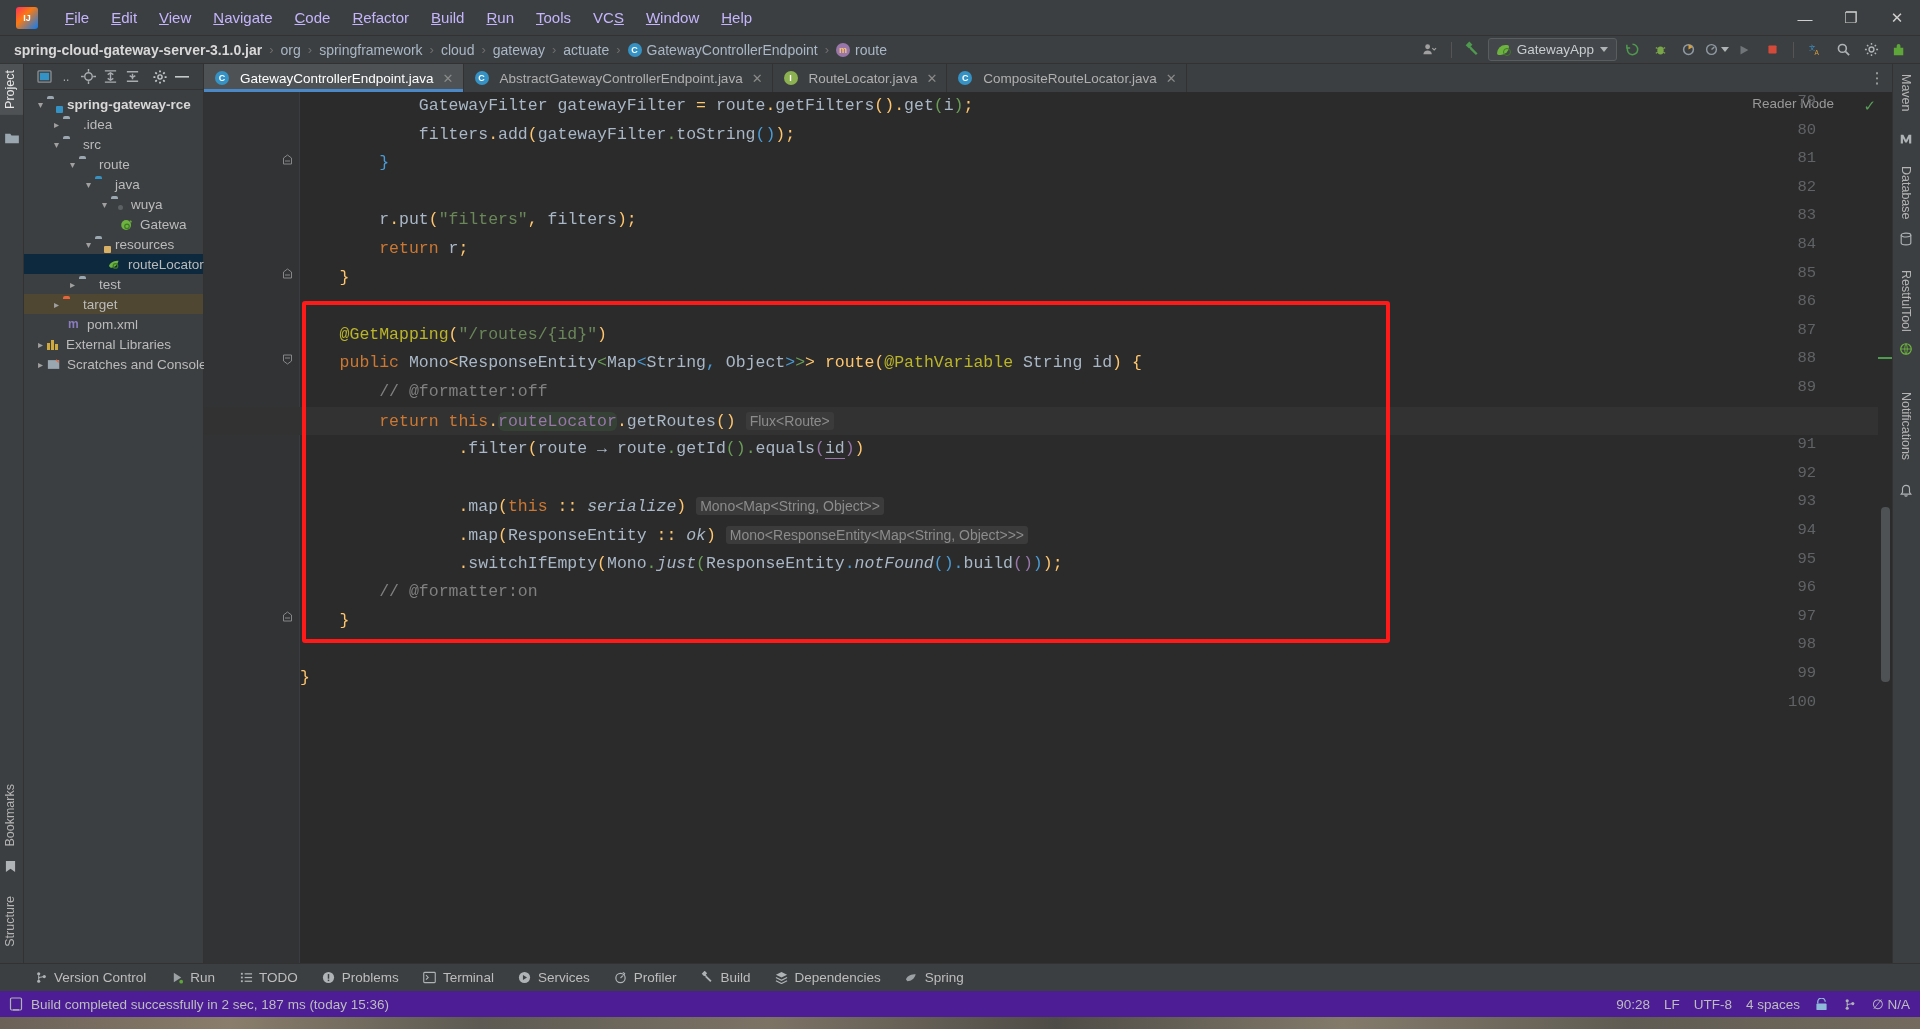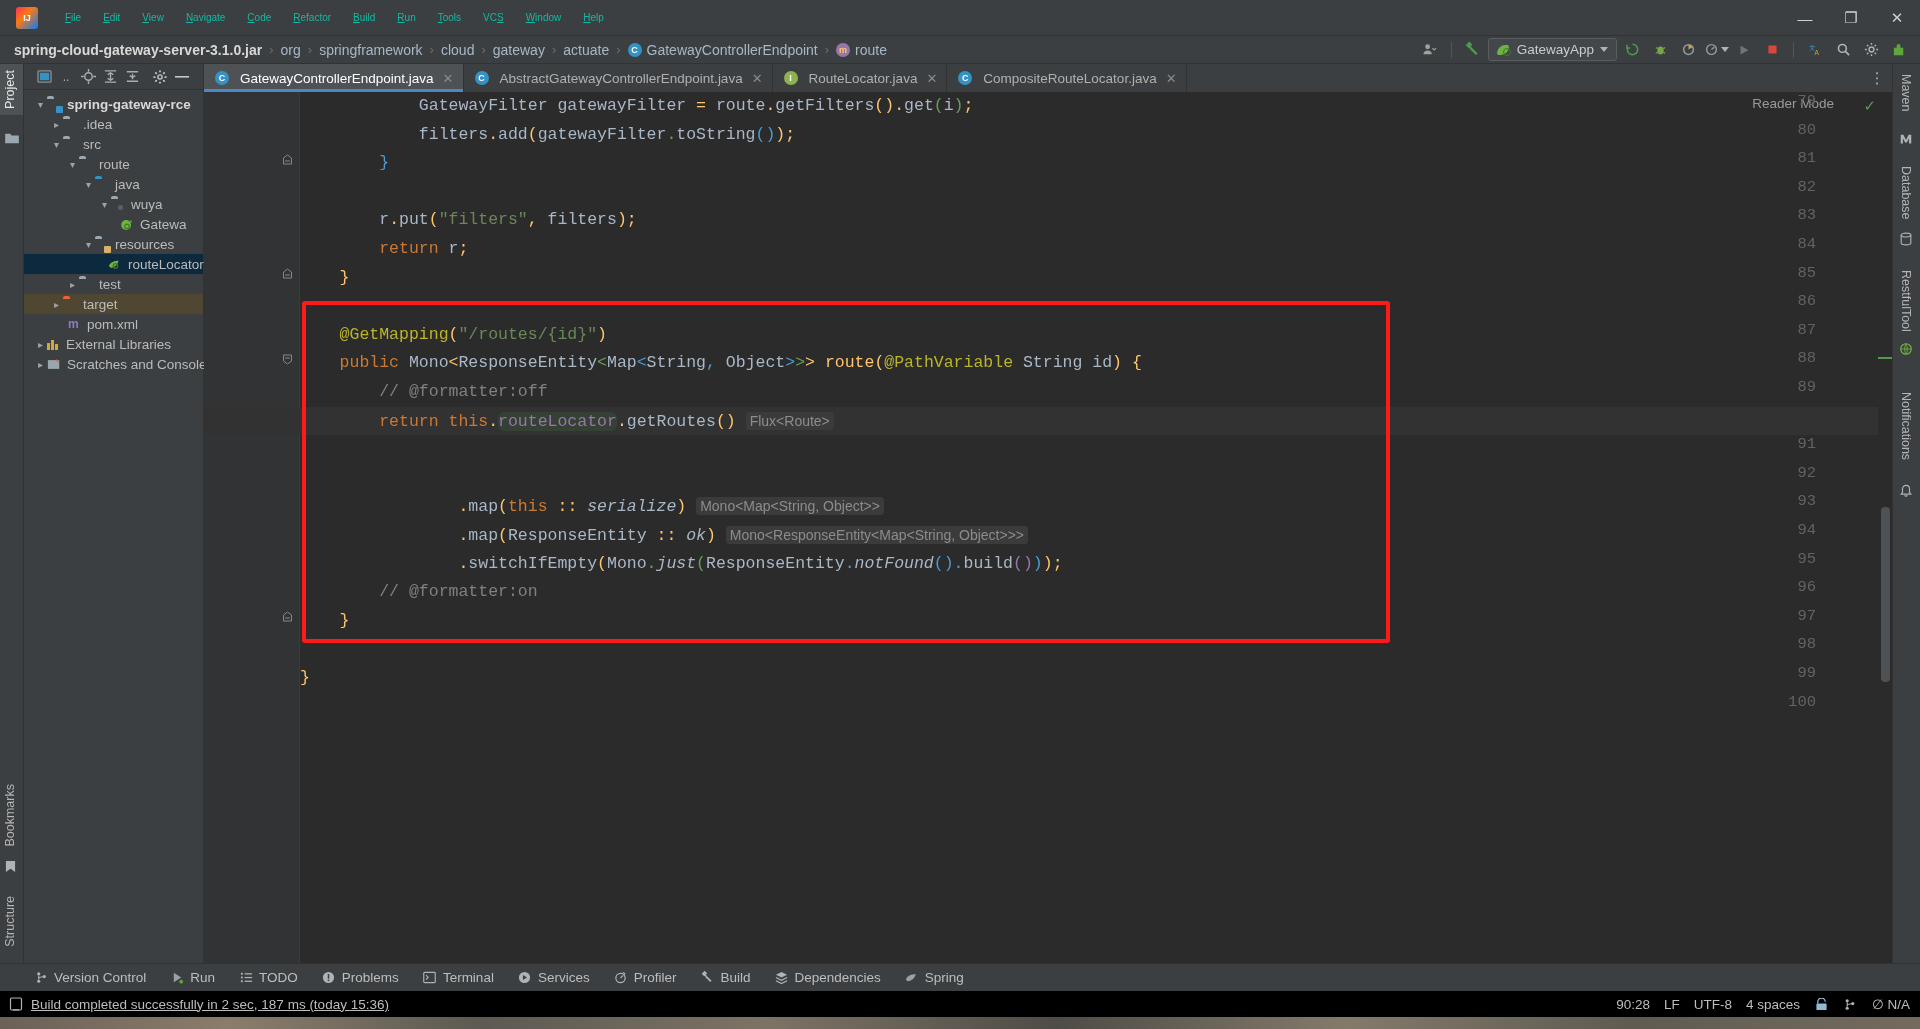--- a/index.html
+++ b/index.html
@@ -23,21 +23,21 @@
     background: linear-gradient(135deg, #fe315d 0%, #f97a12 40%, #087cfa 100%);
     position: relative; flex: none;
   }
   .ij-logo::after {
     content: "IJ"; position: absolute; left: 0; top: 0; right: 0; bottom: 0;
     color: #fff; font-size: 9px; font-weight: bold; line-height: 22px; text-align: center;
     font-family: "Liberation Sans", sans-serif;
   }
   .menubar { display: flex; align-items: center; margin-left: 16px; }
   .menu-item {
-    color: #14b8a6; font-size: 10px; padding: 3px 11px; cursor: default; white-space: nowrap;
+    color: #c4b5fd; font-size: 15px; padding: 3px 11px; cursor: default; white-space: nowrap;
   }
   .menu-item span.mn { text-decoration: underline; }
   .win-title {
     position: absolute; left: 0; right: 0; text-align: center;
     color: #9a9a9a; font-size: 13.5px; pointer-events: none; white-space: nowrap;
   }
   .win-ctrl { position: absolute; right: 0; top: 0; height: 36px; display: flex; align-items: center; }
   .wbtn { width: 46px; height: 36px; display: flex; align-items: center; justify-content: center;
           color: #cfcfcf; font-size: 15px; }
 
@@ -227,22 +227,22 @@
     padding-left: 22px; gap: 0px;
   }
   .bbtn {
     display: flex; align-items: center; gap: 6px; padding: 3px 12px; color: #bdbdbd; font-size: 13.5px;
     border-radius: 3px; white-space: nowrap;
   }
   .bico { width: 14px; height: 14px; display: flex; align-items: center; justify-content: center; font-size: 12px; flex: none; }
 
   .statusbar {
     position: absolute; left: 0; bottom: 12px; width: 1920px; height: 26px;
-    background: #000000; display: flex; align-items: center; padding-left: 8px;
-    color: #bdbdbd; font-size: 13.5px; text-decoration: underline;
+    background: #4c1d95; display: flex; align-items: center; padding-left: 8px;
+    color: #bdbdbd; font-size: 13.5px;
   }
   .status-right { position: absolute; right: 10px; display: flex; align-items: center; gap: 14px; }
   .sb-ic { width: 15px; height: 15px; display: flex; align-items: center; justify-content: center;
            color: #b0b3b5; font-size: 13px; }
   .desktop-strip {
     position: absolute; left: 0; bottom: 0; width: 1920px; height: 12px;
     background: linear-gradient(90deg,#6b6157 0%,#8a7d6b 12%,#5c5a52 25%,#7d7365 40%,#4e4c46 55%,#837a6a 70%,#5f5b52 85%,#746b5e 100%);
   }
 </style>
 </head>
@@ -626,20 +626,21 @@
       <div class="cline" style="top:57.2px"><span>        </span><span class="br-b">}</span></div>
       <div class="cline" style="top:85.8px"></div>
       <div class="cline" style="top:114.4px"><span>        </span>r<span class="br-y">.</span>put<span class="br-y">(</span><span class="str">"filters"</span><span class="br-y">,</span> filters<span class="br-y">)</span><span class="br-y">;</span></div>
       <div class="cline" style="top:143px"><span>        </span><span class="kw">return</span> r<span class="br-y">;</span></div>
       <div class="cline" style="top:171.6px"><span>    </span><span class="br-y">}</span></div>
       <div class="cline" style="top:200.2px"></div>
       <div class="cline" style="top:228.8px"><span>    </span><span class="ann">@GetMapping</span><span class="br-y">(</span><span class="str">"/routes/{id}"</span><span class="br-y">)</span></div>
       <div class="cline" style="top:257.4px"><span>    </span><span class="kw">public</span> <span class="typ">Mono</span><span class="br-y">&lt;</span><span class="typ">ResponseEntity</span><span class="br-g">&lt;</span><span class="typ">Map</span><span class="br-b">&lt;</span><span class="typ">String</span><span class="br-b">,</span> <span class="typ">Object</span><span class="br-b">&gt;</span><span class="br-g">&gt;</span><span class="br-y">&gt;</span> <span class="mth">route</span><span class="br-y">(</span><span class="ann">@PathVariable</span> <span class="typ">String</span> id<span class="br-y">)</span> <span class="br-y">{</span></div>
       <div class="cline" style="top:286px"><span>        </span><span class="cmt">// @formatter:off</span></div>
       <div class="cline hl" style="top:314.6px"><span>        </span><span class="kw">return</span> <span class="kw">this</span><span class="br-y">.</span><span class="fld ident-hl">routeLocator</span><span class="br-y">.</span>getRoutes<span class="br-y">()</span> <span class="hint">Flux&lt;Route&gt;</span></div>
+      <div class="cline" style="top:343.2px"><span>                </span><span class="br-y">.</span>filter<span class="br-y">(</span>route <span>→</span> route<span class="br-g">.</span>getId<span class="br-g">()</span><span class="br-g">.</span>equals<span class="br-p">(</span><span class="underline-warn">id</span><span class="br-p">)</span><span class="br-y">)</span></div>
       <div class="cline" style="top:400.4px"><span>                </span><span class="br-y">.</span>map<span class="br-y">(</span><span class="kw">this</span> <span class="br-y">::</span> <span class="ital">serialize</span><span class="br-y">)</span> <span class="hint">Mono&lt;Map&lt;String, Object&gt;&gt;</span></div>
       <div class="cline" style="top:429px"><span>                </span><span class="br-y">.</span>map<span class="br-y">(</span><span class="typ">ResponseEntity</span> <span class="br-y">::</span> <span class="ital">ok</span><span class="br-y">)</span> <span class="hint">Mono&lt;ResponseEntity&lt;Map&lt;String, Object&gt;&gt;&gt;</span></div>
       <div class="cline" style="top:457.6px"><span>                </span><span class="br-y">.</span>switchIfEmpty<span class="br-y">(</span><span class="typ">Mono</span><span class="br-g">.</span><span class="ital">just</span><span class="br-g">(</span><span class="typ">ResponseEntity</span><span class="br-b">.</span><span class="ital">notFound</span><span class="br-b">()</span><span class="br-b">.</span>build<span class="br-p">()</span><span class="br-b">)</span><span class="br-y">)</span><span class="br-y">;</span></div>
       <div class="cline" style="top:486.2px"><span>        </span><span class="cmt">// @formatter:on</span></div>
       <div class="cline" style="top:514.8px"><span>    </span><span class="br-y">}</span></div>
       <div class="cline" style="top:543.4px"></div>
       <div class="cline" style="top:572px"><span class="br-y">}</span></div>
       <div class="cline" style="top:600.6px"></div>
     </div>
 

